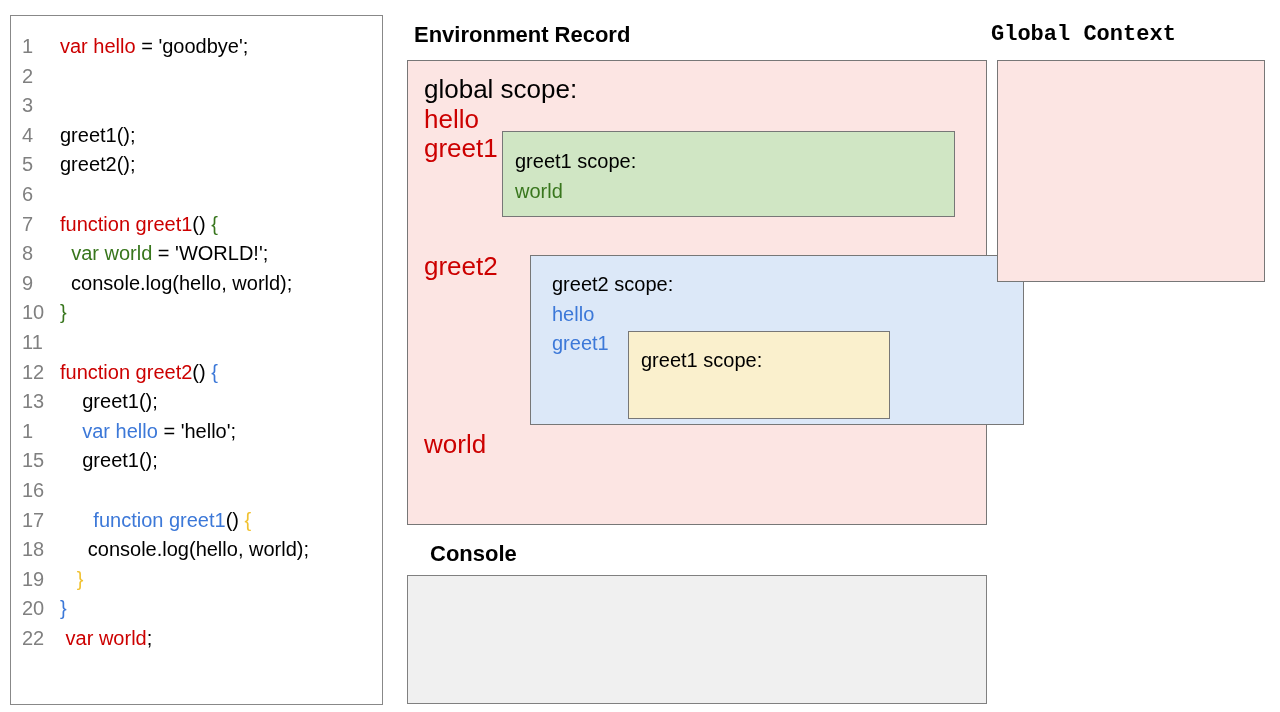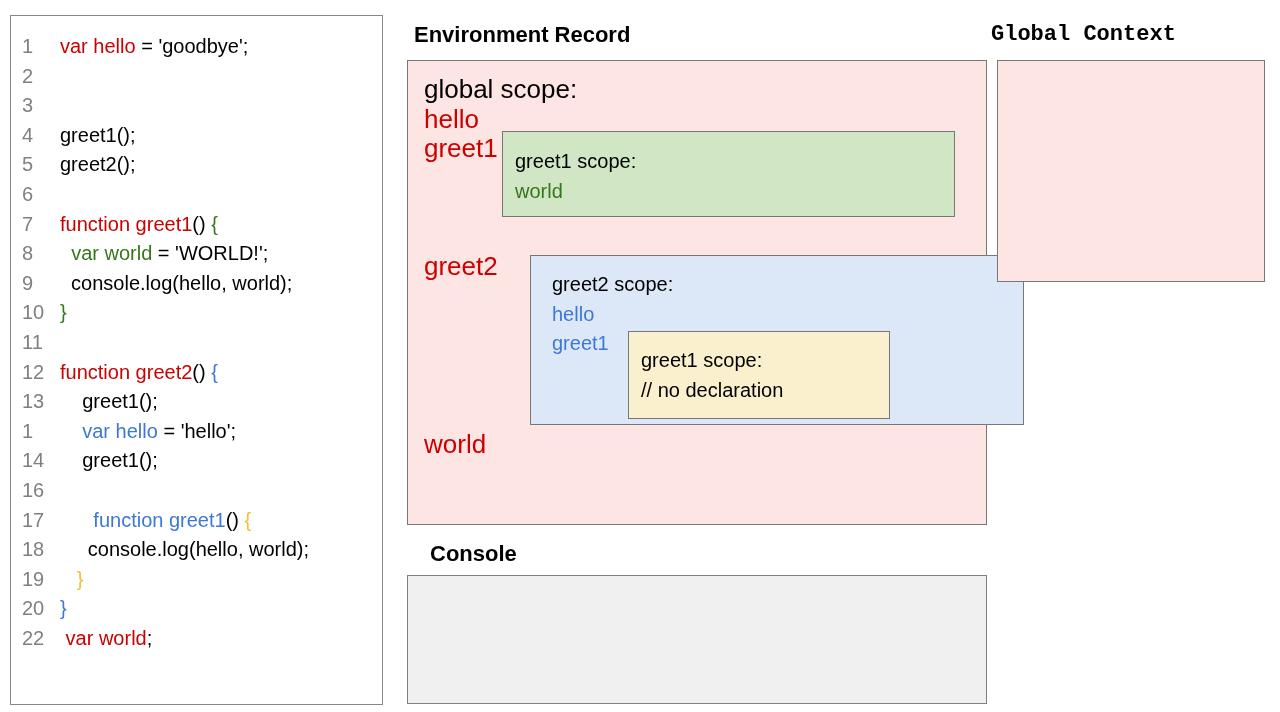--- a/index.html
+++ b/index.html
@@ -63,21 +63,21 @@
         <div class="code-line"><span class="gutter">5</span><span class="code-text"><span class="c-black">greet2();</span></span></div>
         <div class="code-line"><span class="gutter">6</span><span class="code-text"></span></div>
         <div class="code-line"><span class="gutter">7</span><span class="code-text"><span class="c-red">function greet1</span><span class="c-black">() </span><span class="c-green">{</span></span></div>
         <div class="code-line"><span class="gutter">8</span><span class="code-text"><span class="c-black">  </span><span class="c-green">var world</span><span class="c-black"> = 'WORLD!';</span></span></div>
         <div class="code-line"><span class="gutter">9</span><span class="code-text"><span class="c-black">  console.log(hello, world);</span></span></div>
         <div class="code-line"><span class="gutter">10</span><span class="code-text"><span class="c-green">}</span></span></div>
         <div class="code-line"><span class="gutter">11</span><span class="code-text"></span></div>
         <div class="code-line"><span class="gutter">12</span><span class="code-text"><span class="c-red">function greet2</span><span class="c-black">() </span><span class="c-blue">{</span></span></div>
         <div class="code-line"><span class="gutter">13</span><span class="code-text"><span class="c-black">    greet1();</span></span></div>
         <div class="code-line"><span class="gutter">1</span><span class="code-text"><span class="c-black">    </span><span class="c-blue">var hello</span><span class="c-black"> = 'hello';</span></span></div>
-        <div class="code-line"><span class="gutter">14</span><span class="code-text"><span class="c-black">    greet1();</span></span></div>
+        <div class="code-line"><span class="gutter">15</span><span class="code-text"><span class="c-black">    greet1();</span></span></div>
         <div class="code-line"><span class="gutter">16</span><span class="code-text"></span></div>
         <div class="code-line"><span class="gutter">17</span><span class="code-text"><span class="c-black">      </span><span class="c-blue">function greet1</span><span class="c-black">() </span><span class="c-gold">{</span></span></div>
         <div class="code-line"><span class="gutter">18</span><span class="code-text"><span class="c-black">     console.log(hello, world);</span></span></div>
         <div class="code-line"><span class="gutter">19</span><span class="code-text"><span class="c-black">   </span><span class="c-gold">}</span></span></div>
         <div class="code-line"><span class="gutter">20</span><span class="code-text"><span class="c-blue">}</span></span></div>
         <div class="code-line"><span class="gutter">22</span><span class="code-text"><span class="c-black"> </span><span class="c-red">var world</span><span class="c-black">;</span></span></div>
       </div>
   </section>
 
   <h2 class="heading er-heading">Environment Record</h2>
@@ -94,21 +94,20 @@
       <div class="scope-line c-green">world</div>
     </div>
 
     <div class="box greet2-box">
       <div class="scope-line c-black">greet2 scope:</div>
       <div class="scope-line c-blue">hello</div>
       <div class="scope-line c-blue">greet1</div>
 
       <div class="box inner-greet1-box">
         <div class="scope-line c-black">greet1 scope:</div>
-        <div class="scope-line c-black">// no declaration</div>
       </div>
     </div>
   </div>
 
   <h2 class="heading gc-heading">Global Context</h2>
   <div class="box gc-box"></div>
 
   <h2 class="heading console-heading">Console</h2>
   <div class="box console-box"></div>
 

